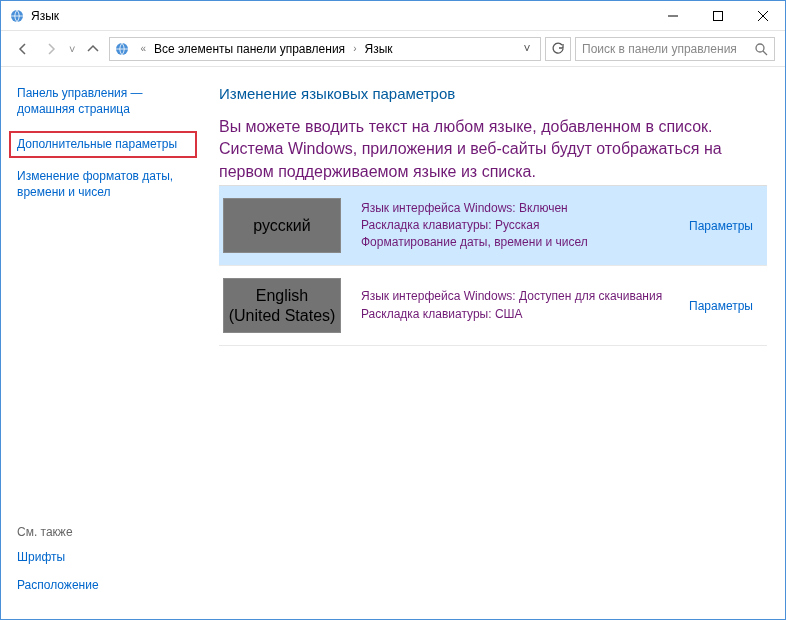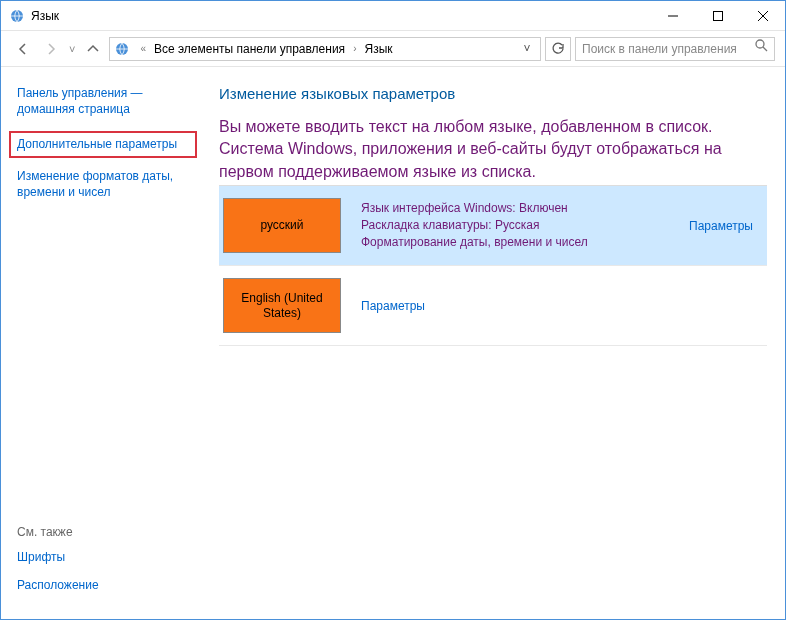--- a/index.html
+++ b/index.html
@@ -66,21 +66,21 @@
   .addr-drop { width: 18px; text-align: center; color: #555; cursor: pointer; }
   .refresh-btn {
     width: 26px; height: 24px;
     border: 1px solid #ccc;
     display: flex; align-items: center; justify-content: center;
     cursor: pointer;
   }
   .searchbox {
     width: 200px; height: 24px;
     border: 1px solid #ccc;
-    display: flex; 
+    display: flex; align-items: center;
     padding: 0 6px;
   }
   .searchbox input {
     flex: 1; border: none; outline: none; font-size: 12px;
     font-family: inherit;
     color: #000;
   }
   .searchbox input::placeholder { color: #888; }
   .search-icon { width: 14px; height: 14px; }
 
@@ -153,26 +153,26 @@
     padding: 12px 8px 12px 4px;
     gap: 20px;
   }
   .lang-row.selected {
     background: #cde8ff;
   }
   .lang-tile {
     width: 118px;
     height: 55px;
     border: 1px solid #888;
-    background: #f97316;
+    background: #737373;
     display: flex;
     align-items: center;
     justify-content: center;
     text-align: center;
-    font-size: 12px;
+    font-size: 16px;
     padding: 4px;
     line-height: 1.2;
   }
   .lang-details {
     flex: 1;
     font-size: 12px;
     line-height: 1.45;
     color: #701a75;
   }
   .lang-options {
@@ -293,18 +293,23 @@
           <div>Раскладка клавиатуры: Русская</div>
           <div>Форматирование даты, времени и чисел</div>
         </div>
         <span class="lang-options">Параметры</span>
       </div>
 
       <div class="lang-row">
         <div class="lang-tile">
           <span>English (United States)</span>
         </div>
+        <div class="lang-details">
+          <div>Язык интерфейса Windows: Доступен для скачивания</div>
+          <div>Раскладка клавиатуры: США</div>
+          <div></div>
+        </div>
         <span class="lang-options">Параметры</span>
       </div>
 
     </div>
   </div>
 </div>
 
 </body></html>

